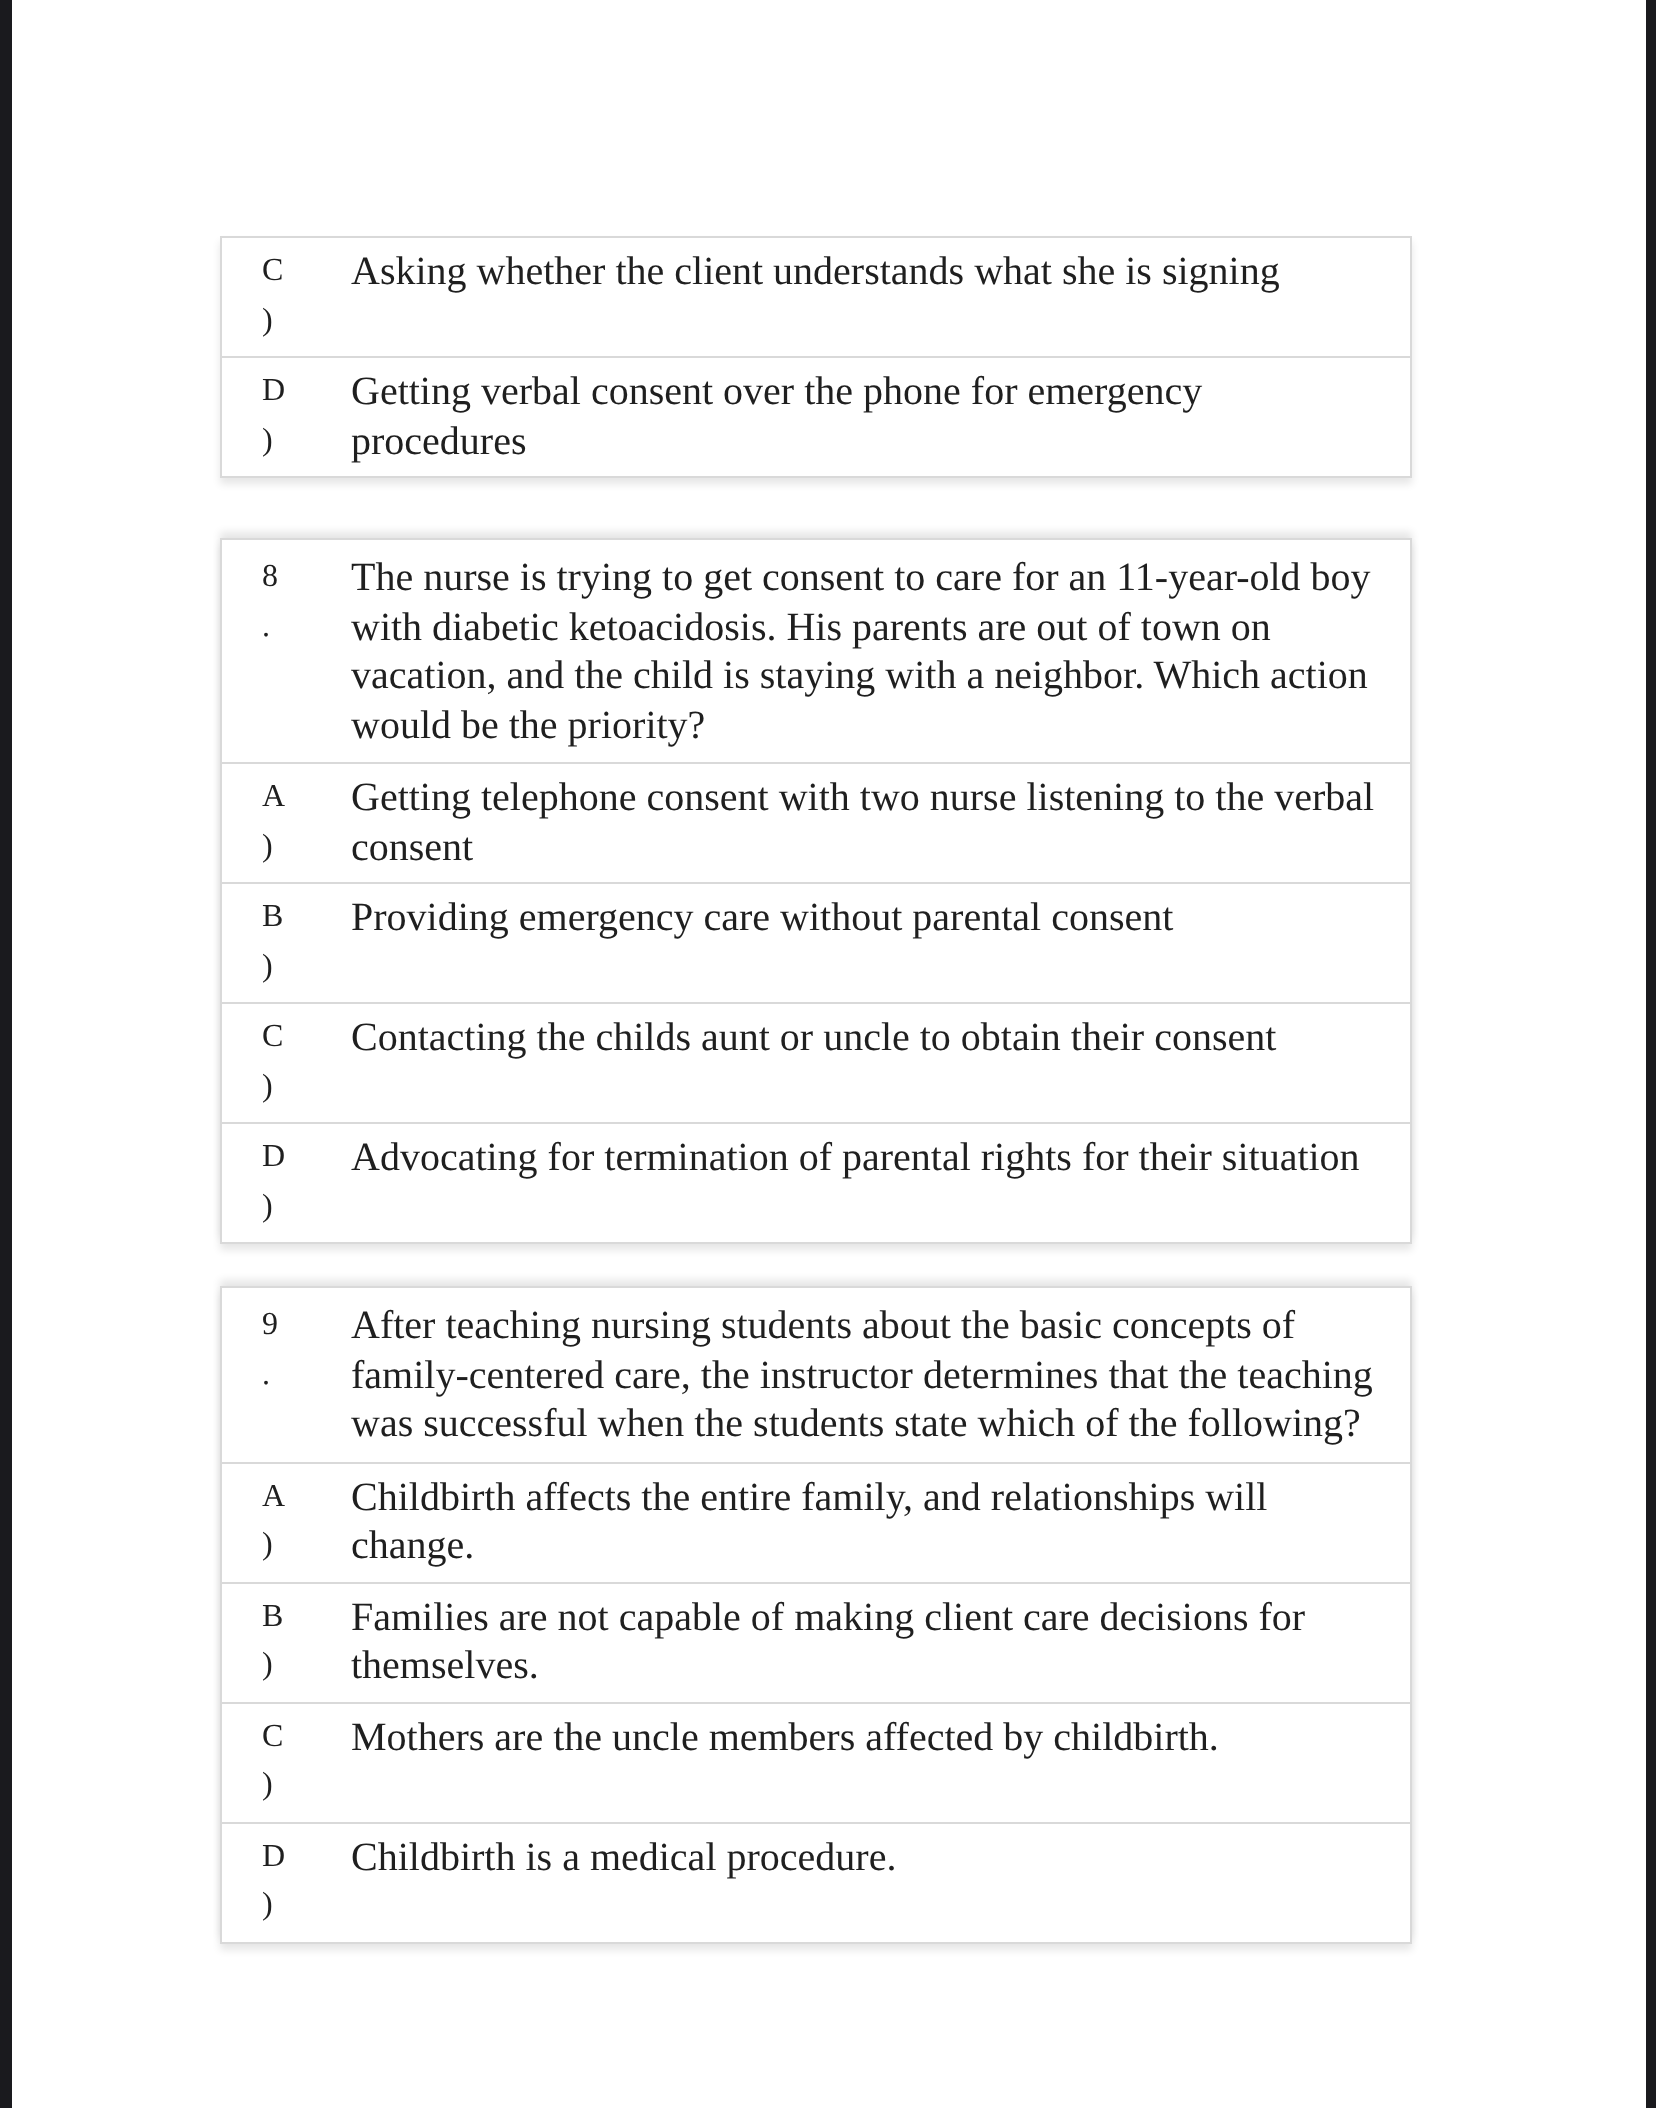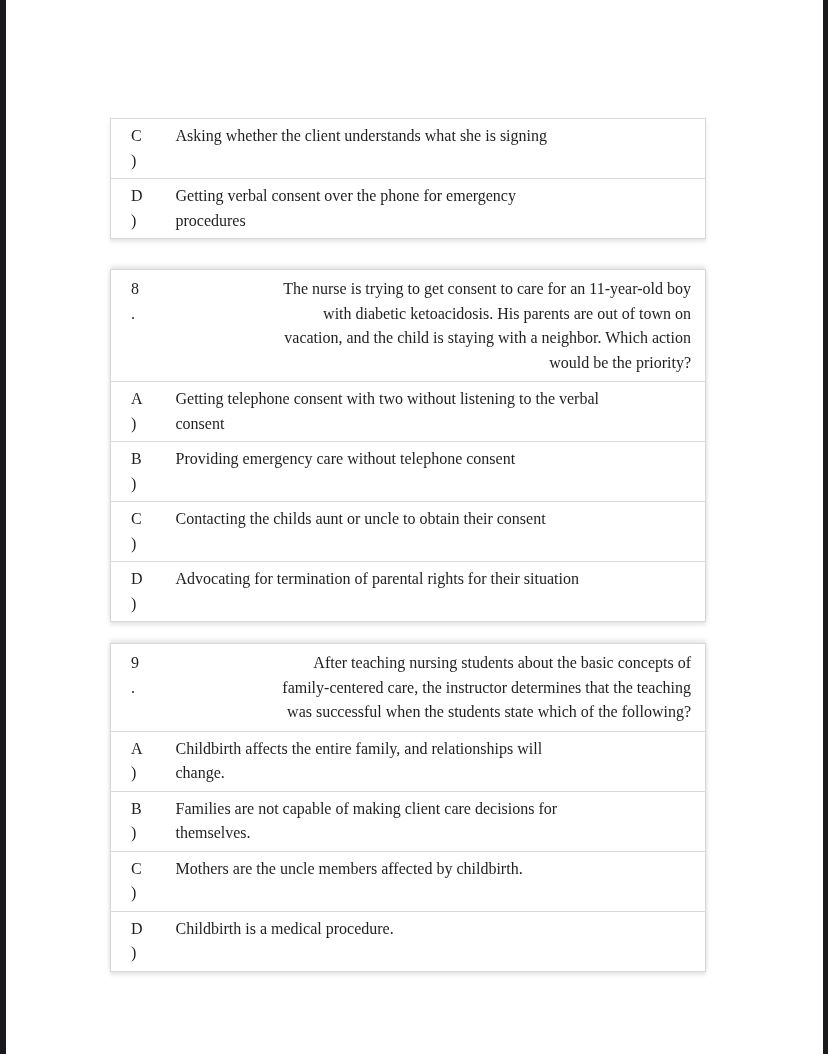--- a/index.html
+++ b/index.html
@@ -47,26 +47,26 @@
   tr:first-child td { border-top: none; }
 
   td.num {
     width: 65px;
     padding: 5px 0 5px 20px;
     font-size: 16px;
     line-height: 24.5px;
   }
   td.txt {
     padding: 5px 14px 5px 0;
-    font-size: 16px;
+    font-size: 20px;
     line-height: 24.5px;
     white-space: pre-line;
   }
   tr.question-row td.num { padding-top: 7px; padding-bottom: 6px; }
-  tr.question-row td.txt { padding-top: 7px; padding-bottom: 6px; text-align: right; }
+  tr.question-row td.txt { padding-top: 7px; padding-bottom: 6px; }
   .stack-line { display: block; }
 </style>
 </head>
 <body>
 
 <div class="edge-strip edge-left"></div>
 <div class="edge-strip edge-right"></div>
 
 <div class="page-content">
 
@@ -102,29 +102,29 @@
       <td class="txt">The nurse is trying to get consent to care for an 11-year-old boy
 with diabetic ketoacidosis. His parents are out of town on
 vacation, and the child is staying with a neighbor. Which action
 would be the priority?</td>
     </tr>
     <tr>
       <td class="num">
         <span class="stack-line">A</span>
         <span class="stack-line">)</span>
       </td>
-      <td class="txt">Getting telephone consent with two without listening to the verbal
+      <td class="txt">Getting telephone consent with two nurse listening to the verbal
 consent</td>
     </tr>
     <tr>
       <td class="num">
         <span class="stack-line">B</span>
         <span class="stack-line">)</span>
       </td>
-      <td class="txt">Providing emergency care without telephone consent</td>
+      <td class="txt">Providing emergency care without parental consent</td>
     </tr>
     <tr>
       <td class="num">
         <span class="stack-line">C</span>
         <span class="stack-line">)</span>
       </td>
       <td class="txt">Contacting the childs aunt or uncle to obtain their consent</td>
     </tr>
     <tr>
       <td class="num">

